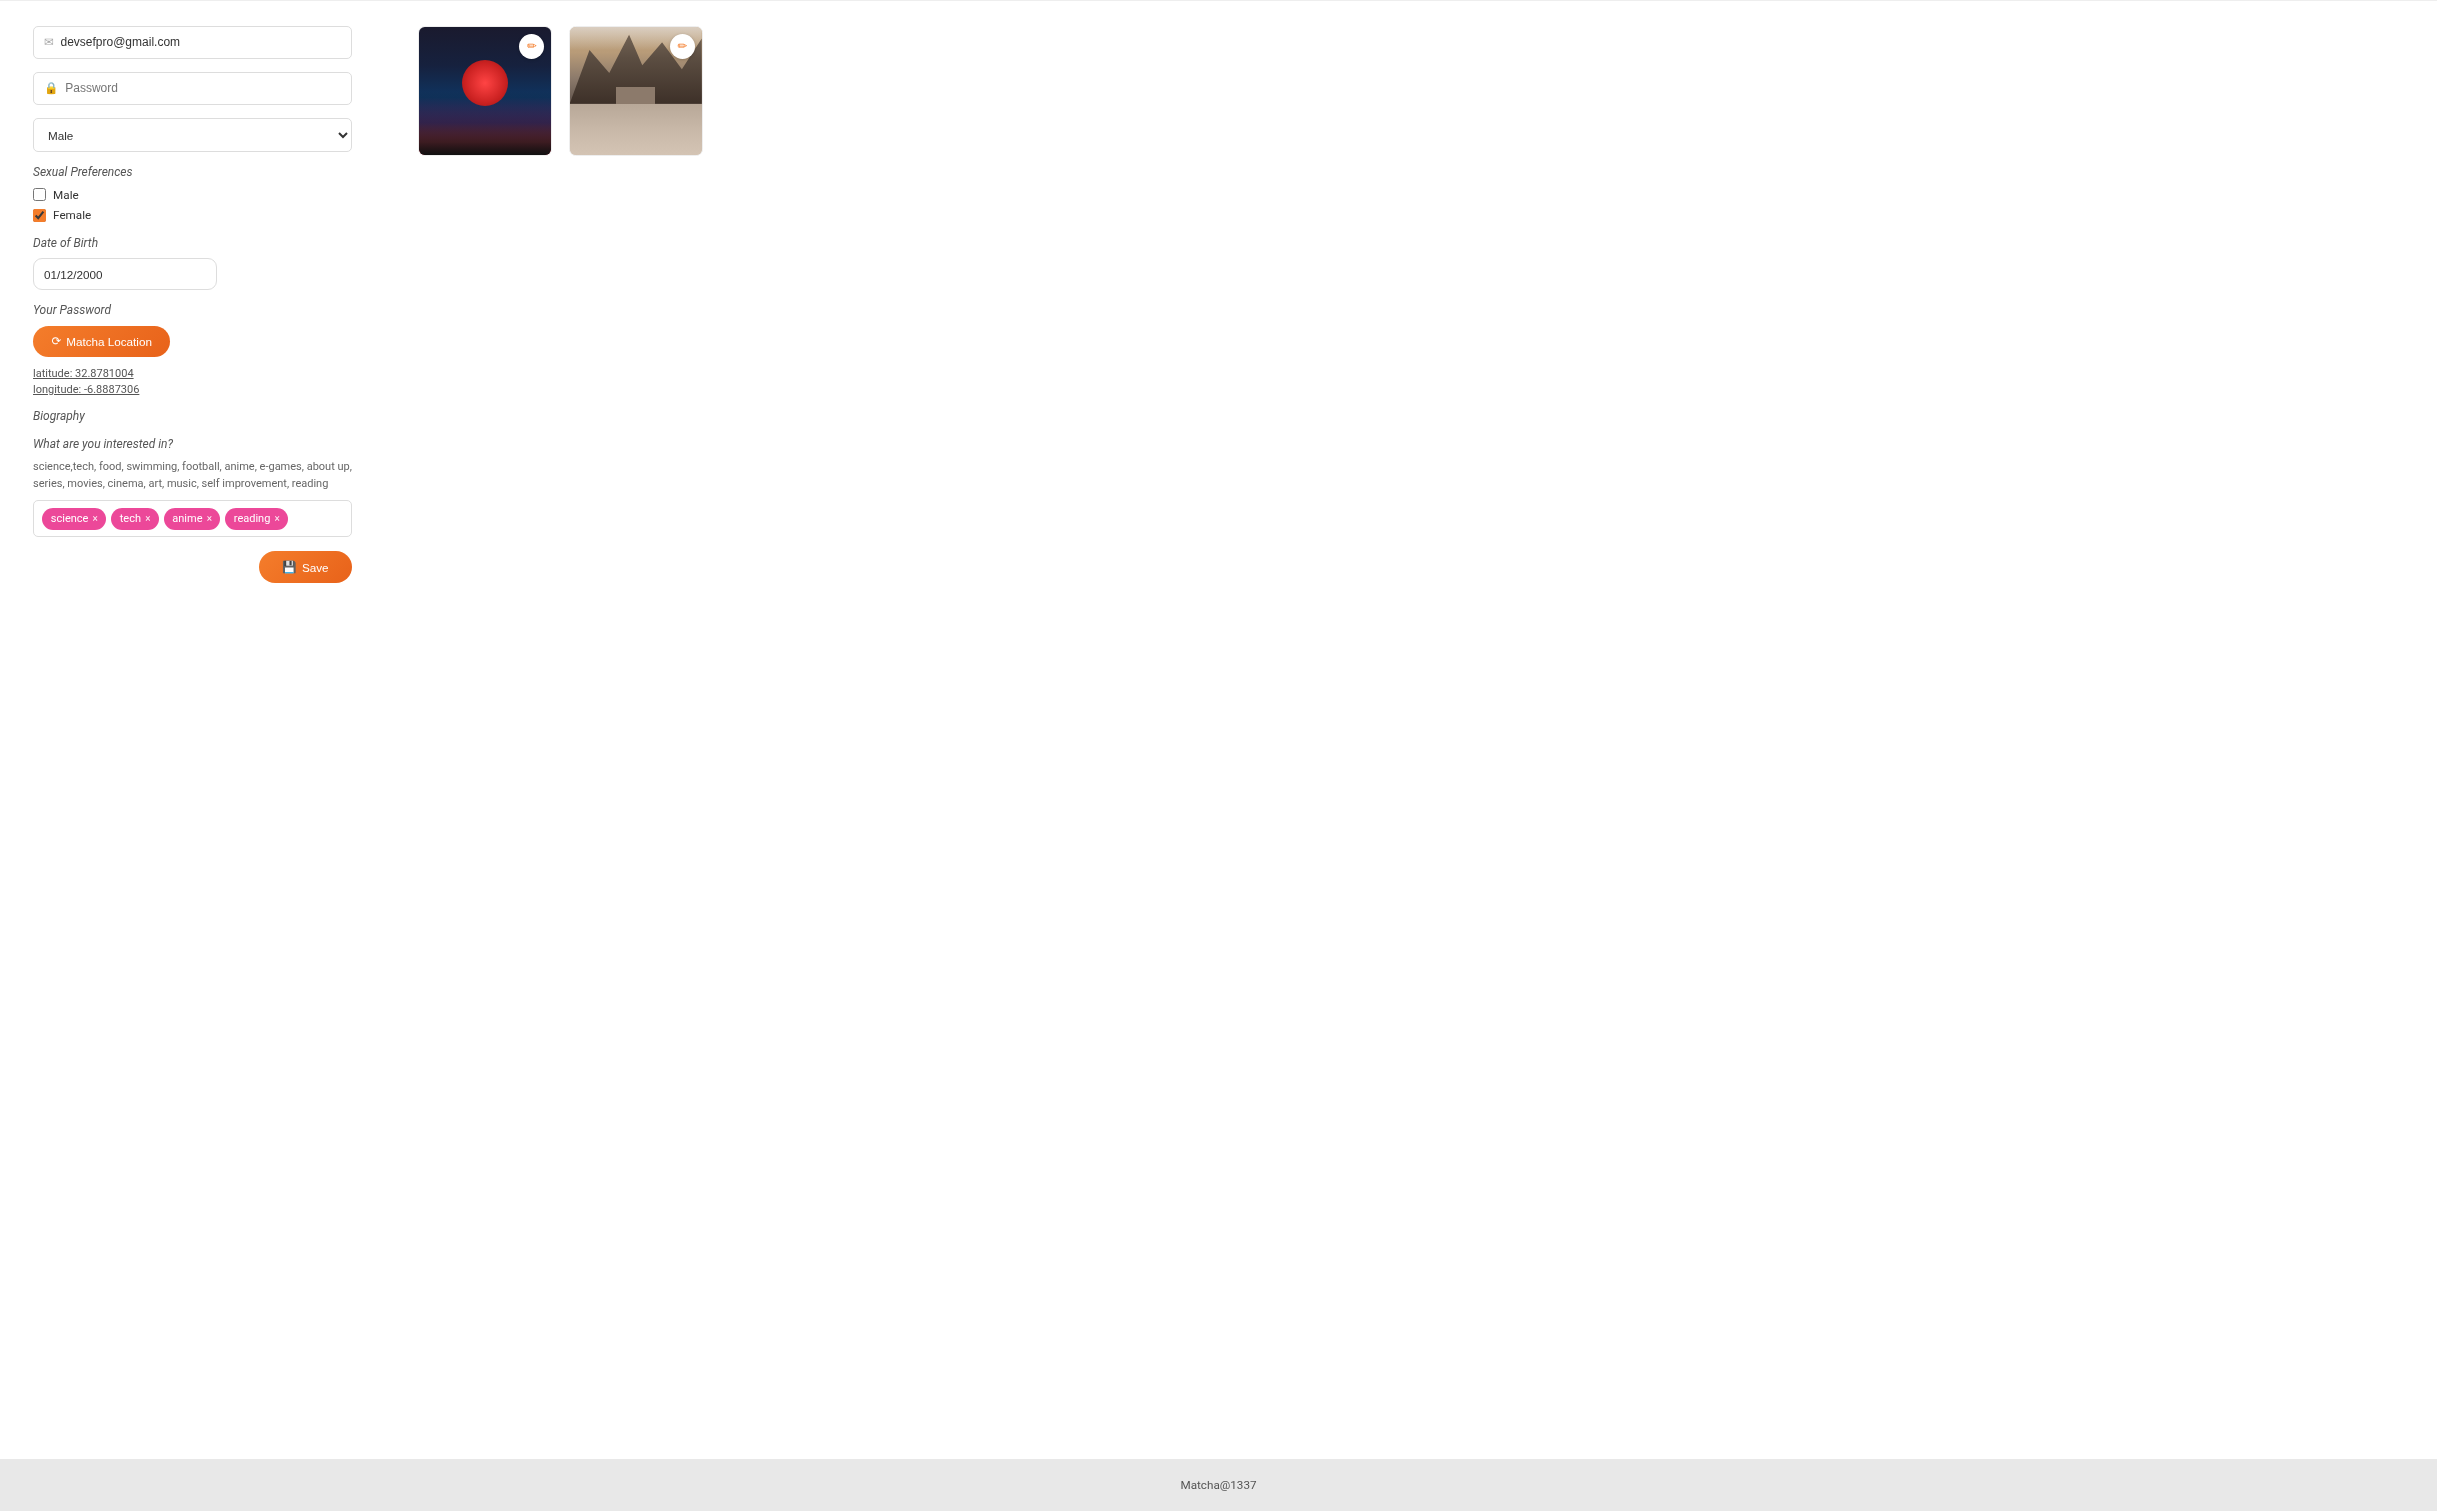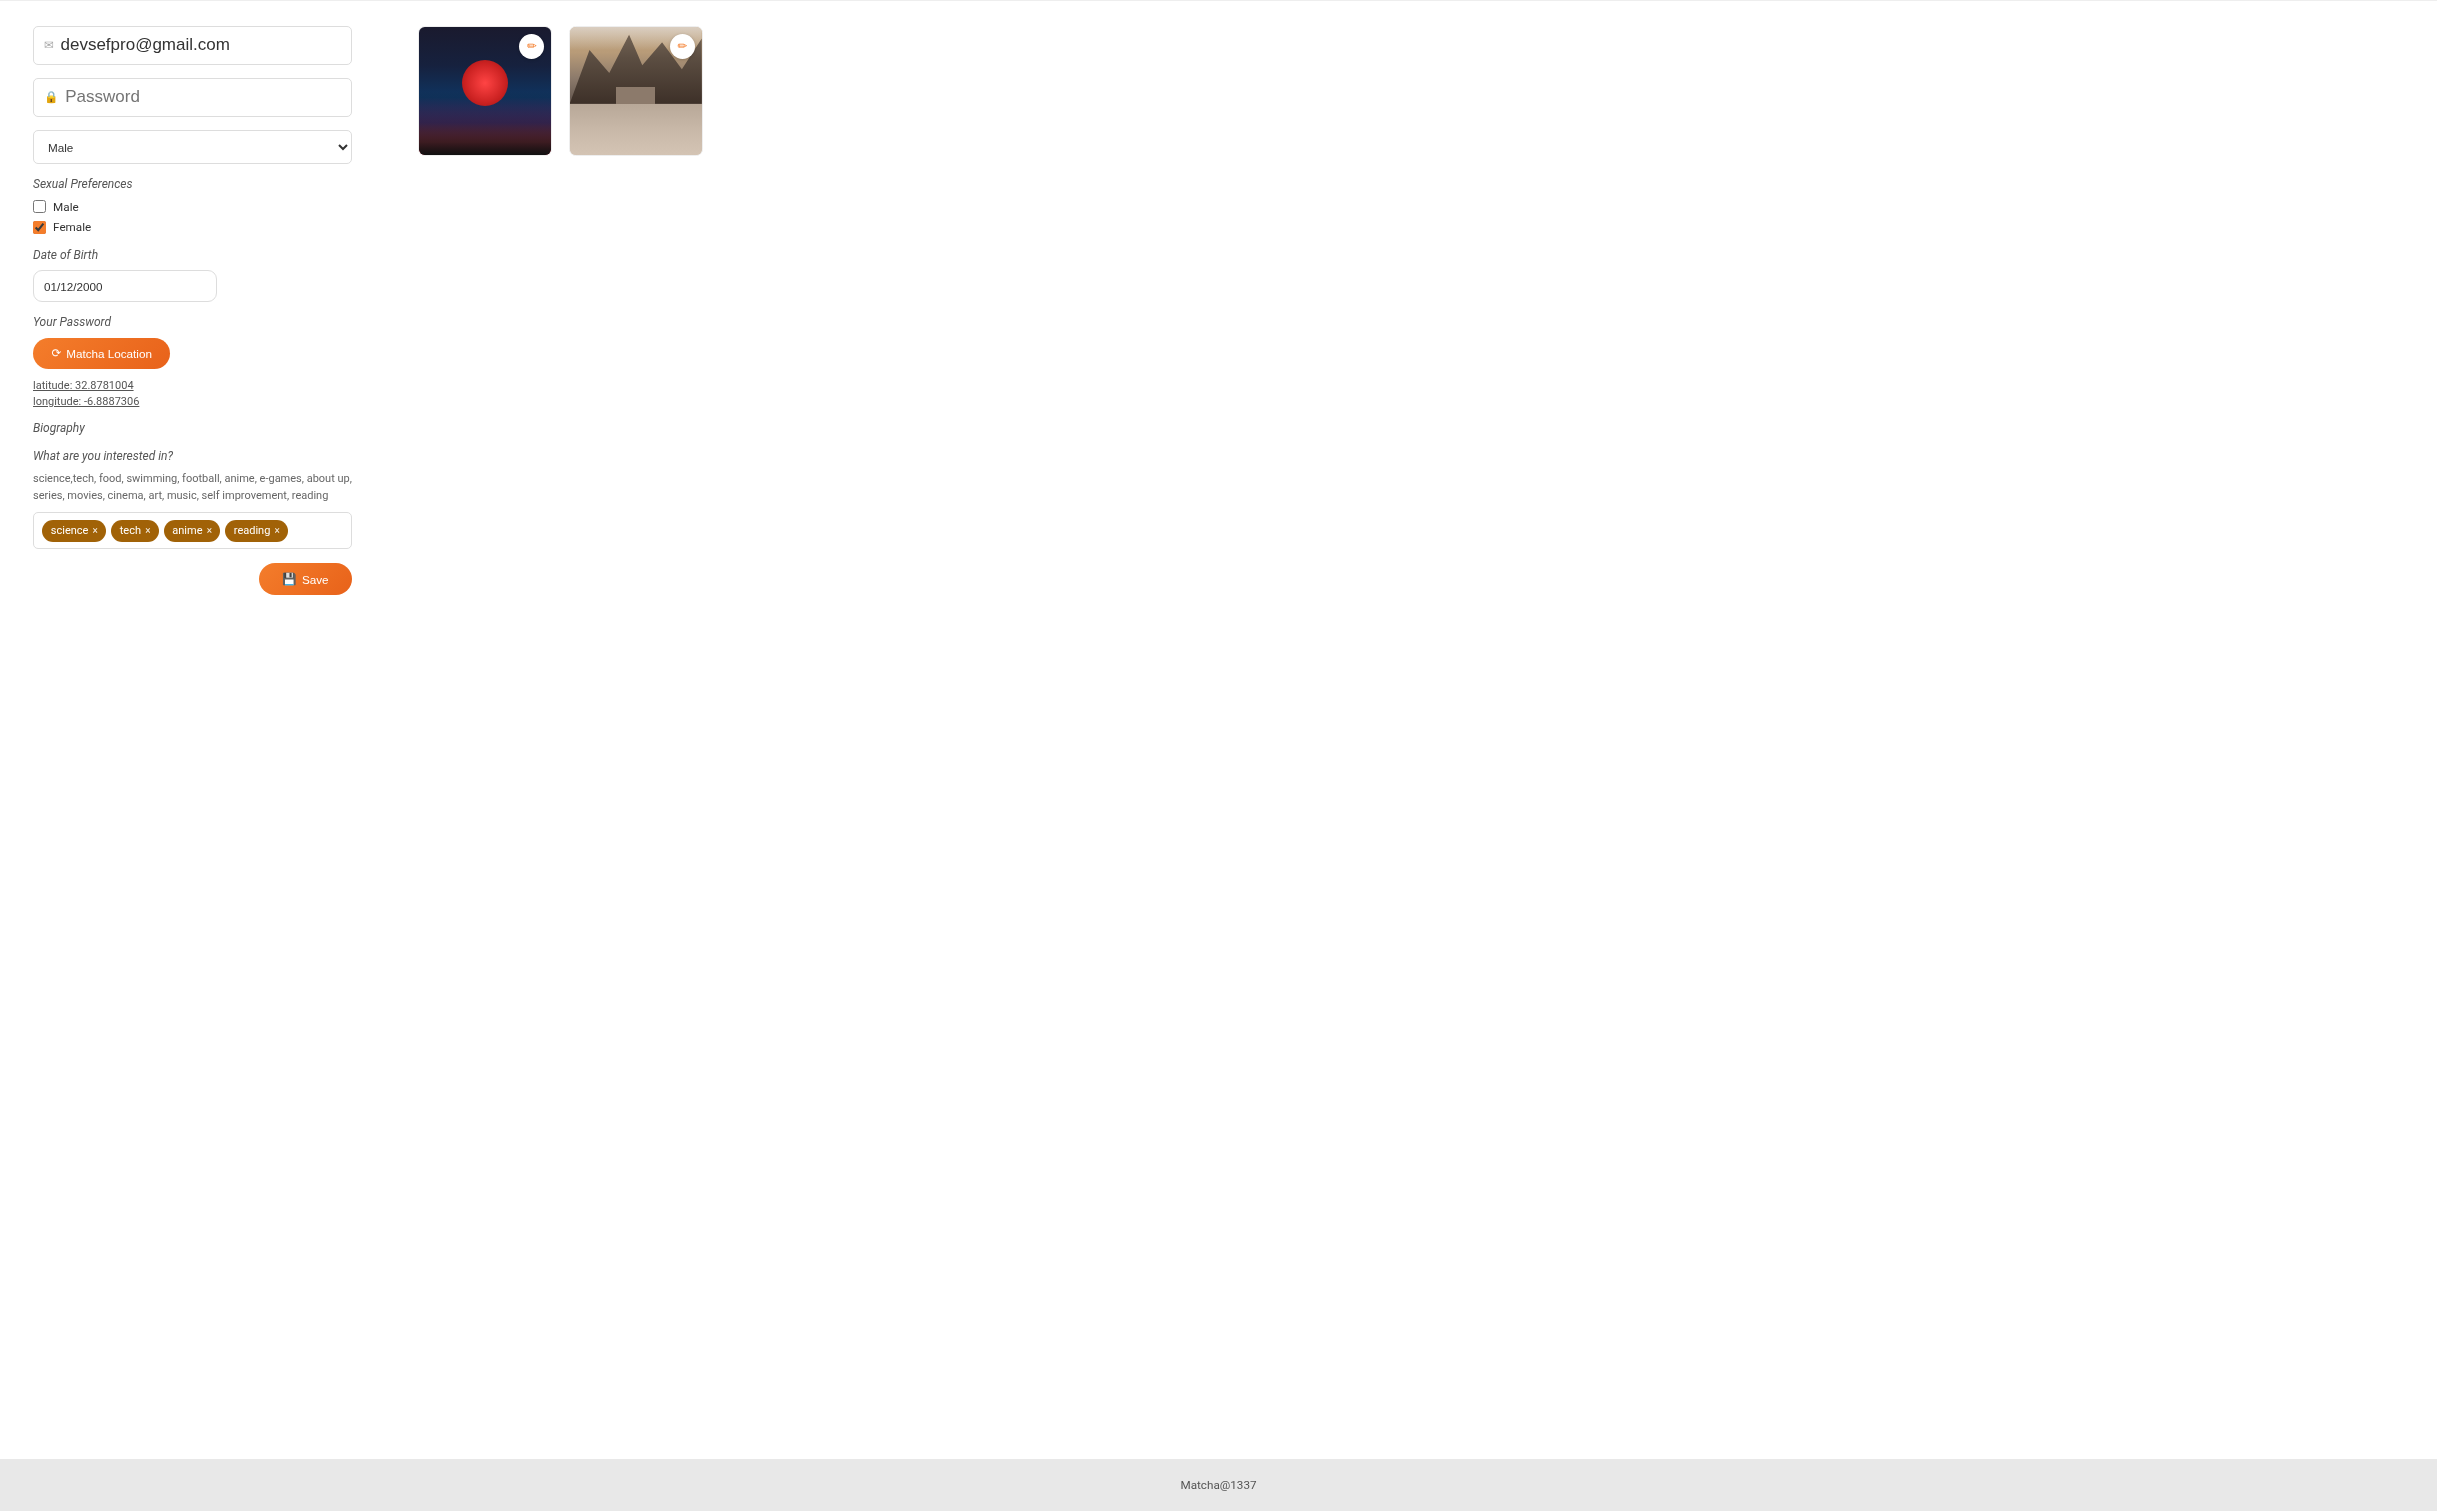--- a/index.html
+++ b/index.html
@@ -44,21 +44,21 @@
     .input-with-icon .icon {
       color: #aaa;
       margin-right: 6.7px;
       font-size: 11.7px;
     }
     .input-with-icon input {
       border: none;
       outline: none;
       flex: 1;
       padding: 8.4px 0;
-      font-size: 17px;
+      font-size: 12px;
       color: #333;
     }
     .form-select {
       width: 100%;
       border: 0.8px solid #ddd;
       border-radius: 5px;
       padding: 8.4px 10px;
       font-size: 11.7px;
       color: #333;
       background: #fff;
@@ -138,21 +138,21 @@
     .tags-input-wrapper {
       border: 0.8px solid #ddd;
       border-radius: 5px;
       padding: 6.7px 8.4px;
       display: flex;
       flex-wrap: wrap;
       gap: 5px;
       min-height: 37px;
     }
     .tag {
-      background: #a16207;
+      background: #ec4899;
       color: #fff;
       border-radius: 16.7px;
       padding: 3.3px 8.4px;
       font-size: 11px;
       display: inline-flex;
       align-items: center;
       gap: 4.2px;
     }
     .tag .remove {
       cursor: pointer;

